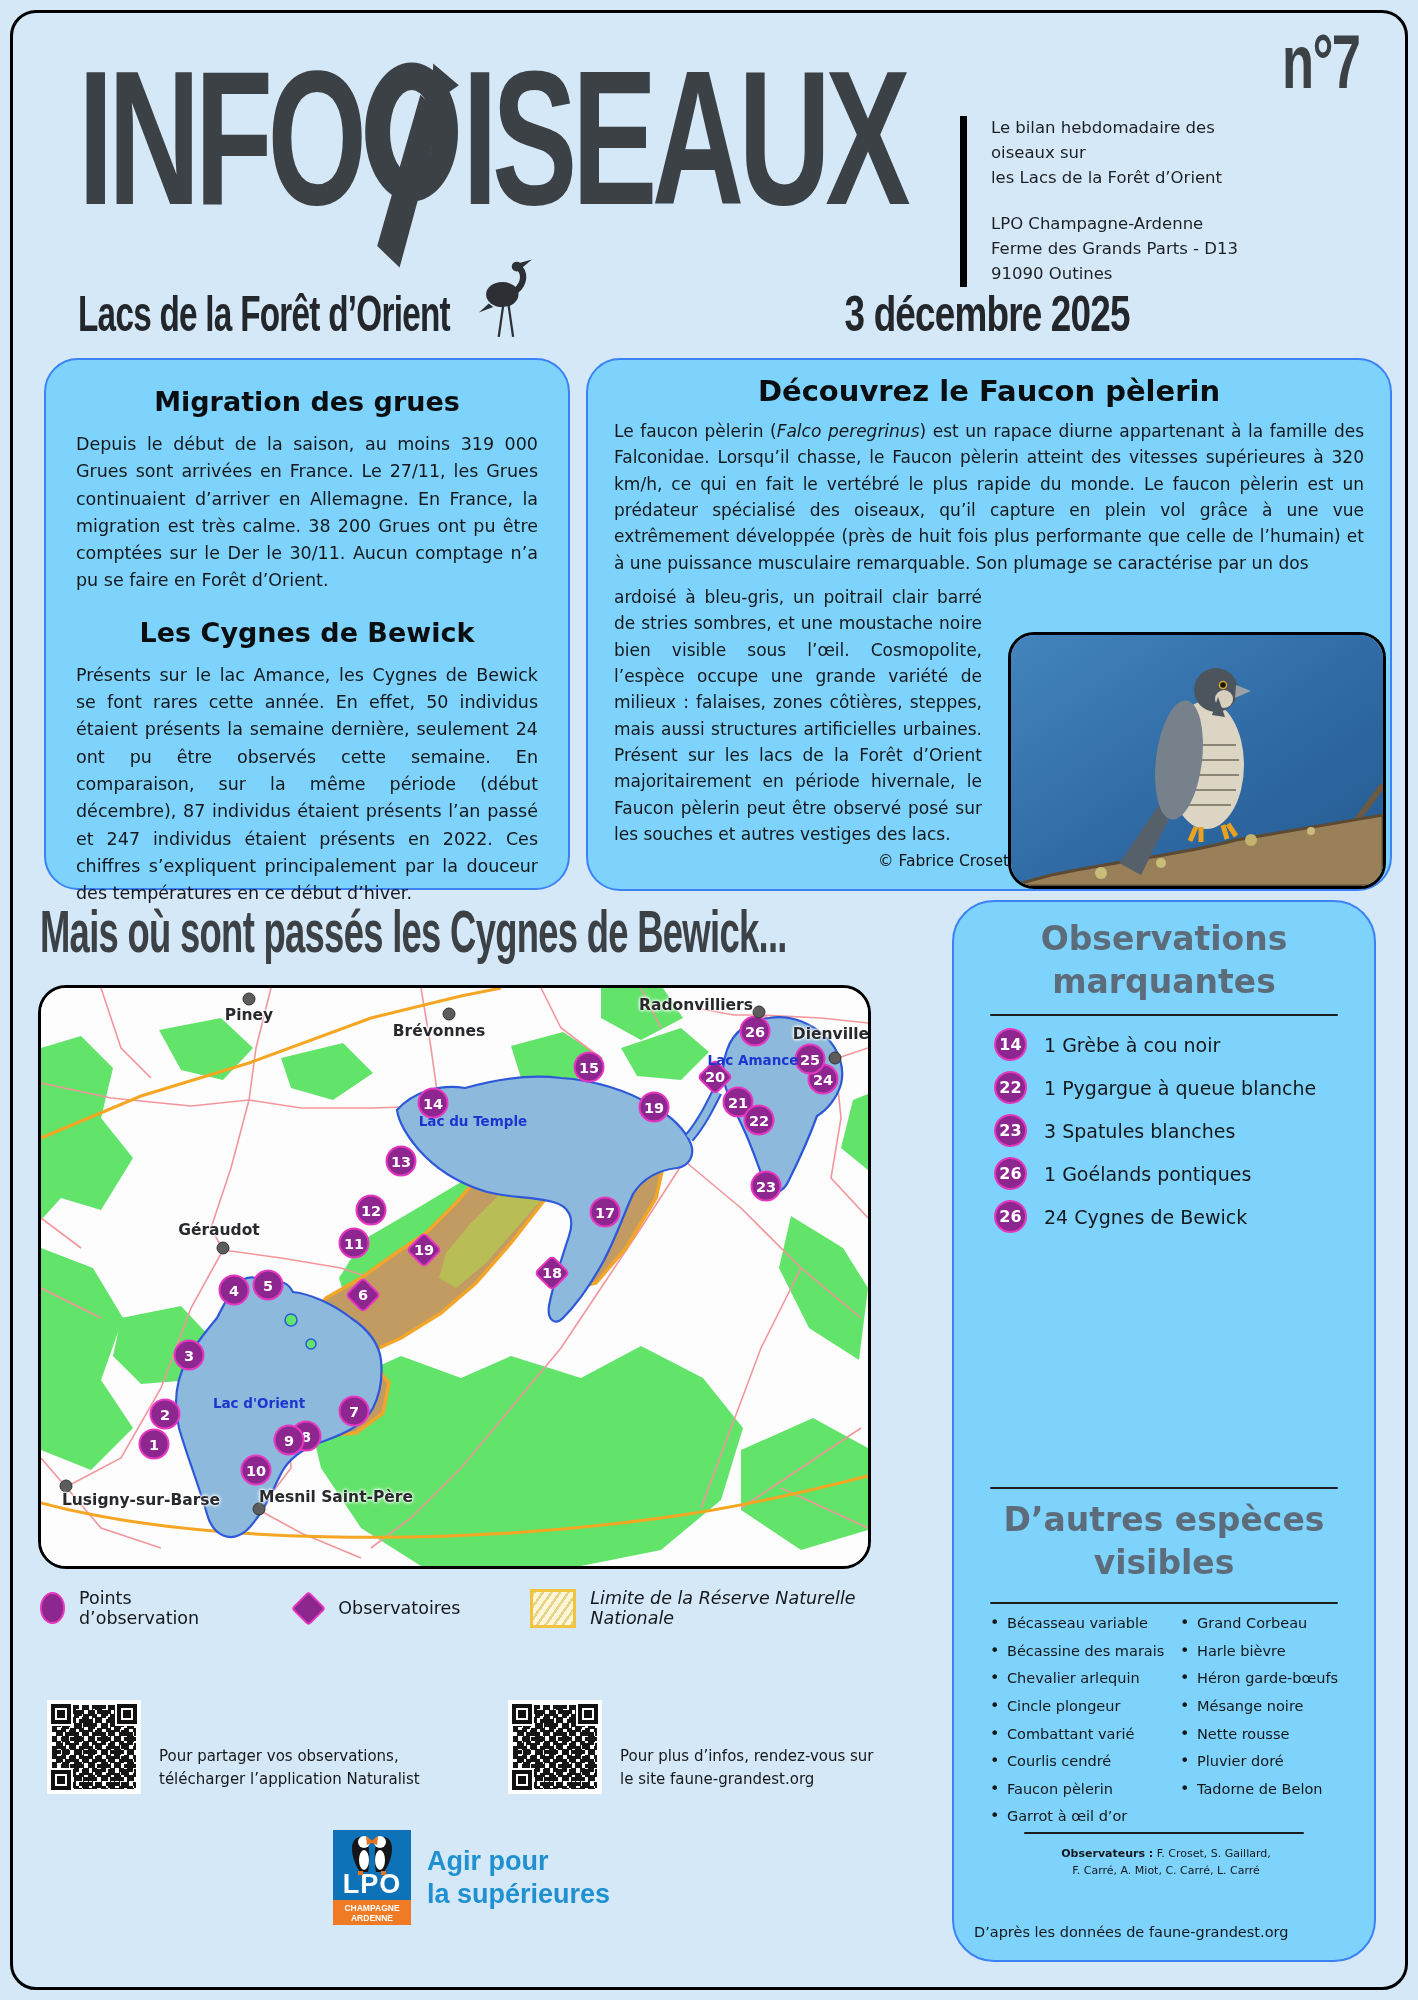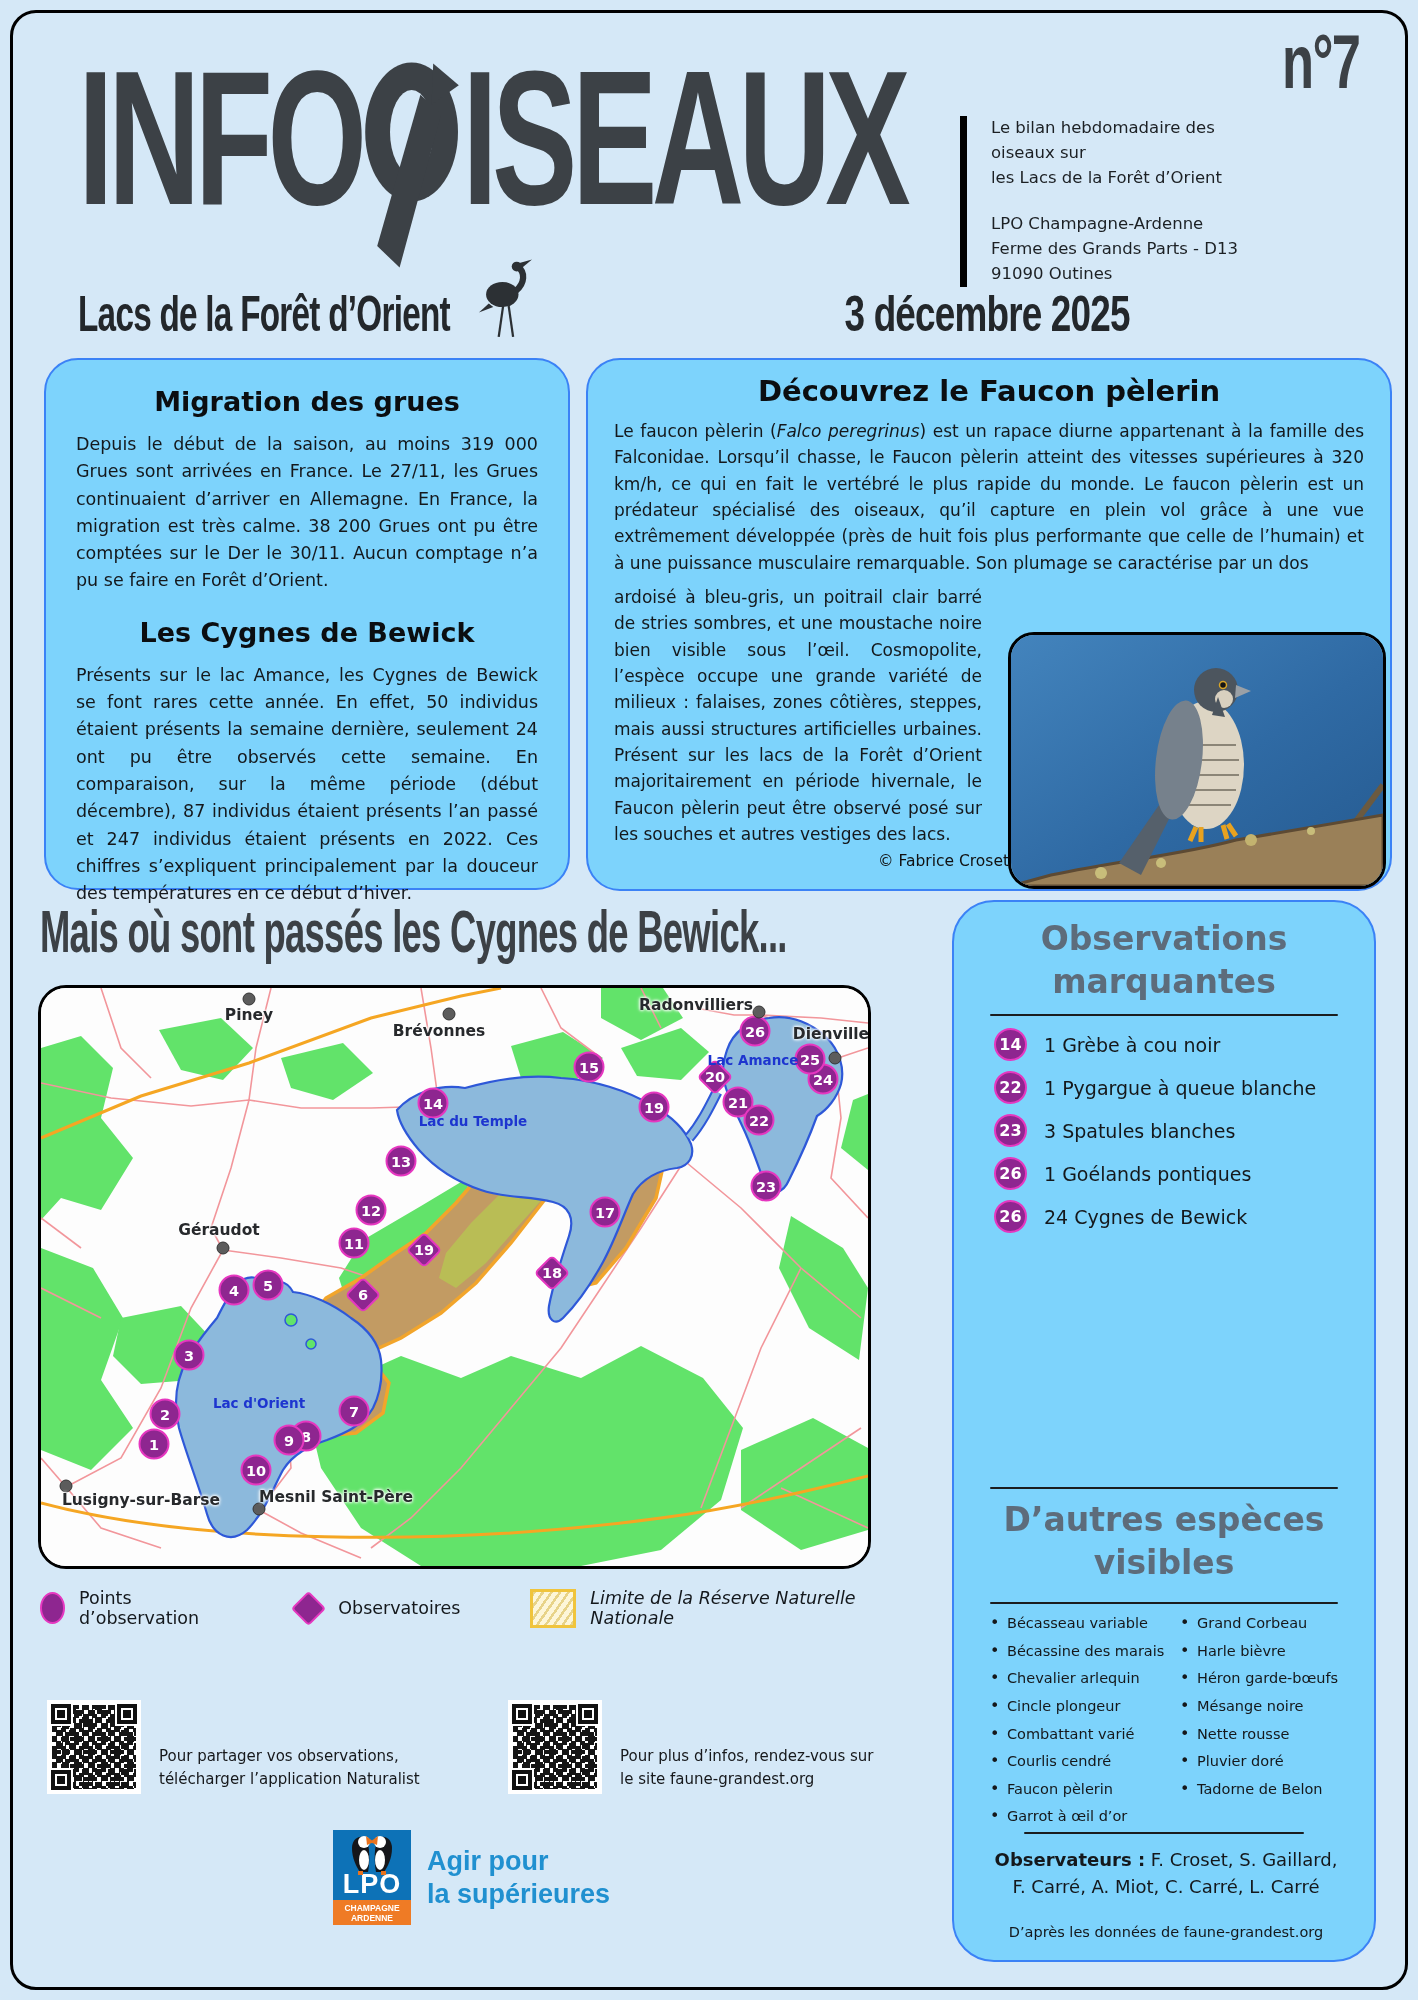--- a/index.html
+++ b/index.html
@@ -105,22 +105,22 @@
   #sb-items{position:absolute;left:40px;top:126px;}
   .sb-item{display:flex;align-items:center;gap:17px;margin-bottom:10px;height:33px;}
   .badge{width:33px;height:33px;border-radius:50%;background:#8e2690;border:2.5px solid #e637c0;color:#fff;
          font-weight:700;font-size:16px;display:flex;align-items:center;justify-content:center;
          box-sizing:border-box;flex:none;}
   .sb-item .lbl{font-size:19px;color:#15181b;}
   .sb-col{position:absolute;top:712px;margin:0;padding:0;list-style:none;font-size:14.5px;color:#15181b;}
   #species-col1{left:36px;width:182px;} #species-col2{left:226px;width:170px;}
   .sb-col li{position:relative;padding-left:17px;margin-bottom:9.5px;line-height:1.25;}
   .sb-col li::before{content:"\2022";position:absolute;left:0;top:-1px;font-size:16px;}
-  #sb-observers{position:absolute;left:20px;top:944px;width:384px;text-align:center;font-size:18px;line-height:1.5;}
-  #sb-source{position:absolute;left:20px;top:1022px;width:384px;text-align:center;font-size:14.5px;}
+  #sb-observers{position:absolute;left:20px;top:944px;width:384px;text-align:center;font-size:11px;line-height:1.5;}
+  #sb-source{position:absolute;left:20px;top:1022px;width:384px;text-align:left;font-size:14.5px;}
 </style>
 </head>
 <body>
 
 <div class="page">
   <div id="frame"></div>
 
   <div class="abs cond title-row">
     <span>INFO</span>
     <svg class="birdo" viewBox="0 0 118 240">

